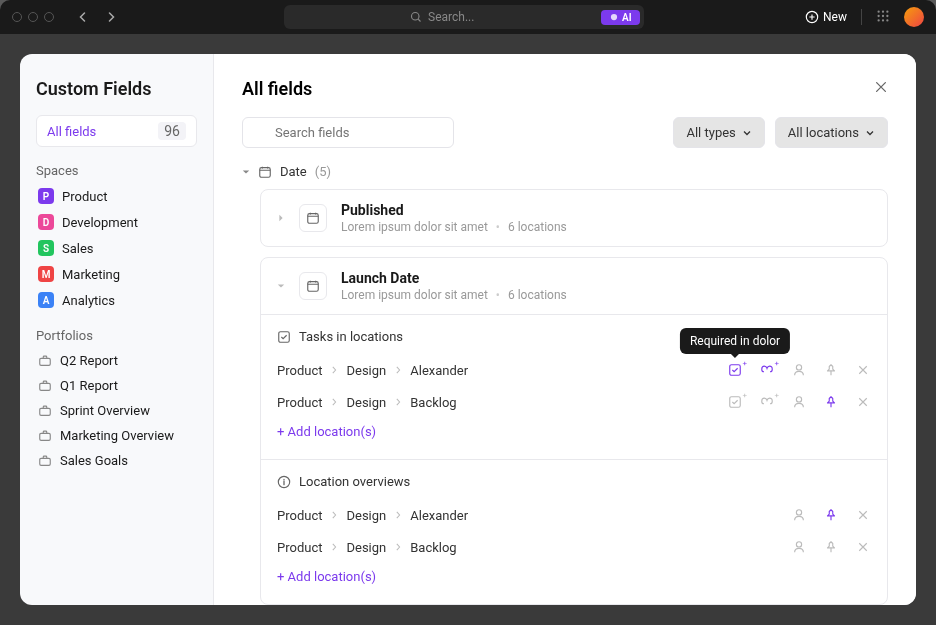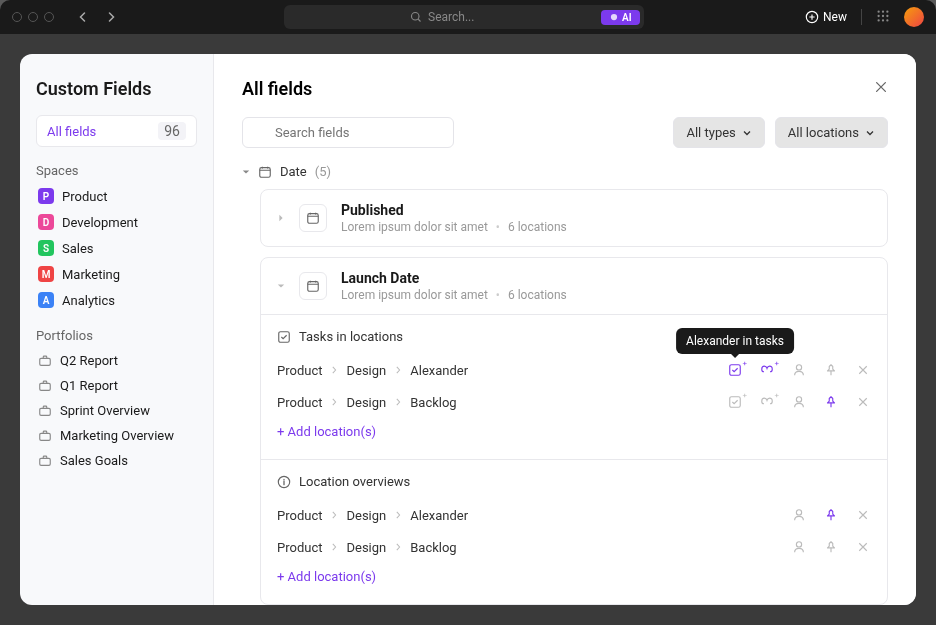--- a/index.html
+++ b/index.html
@@ -313,21 +313,21 @@
                     <path d="M3.5 1L7 5L3.5 9" stroke="currentColor" stroke-width="1.3" fill="none"></path>
                   </svg></span>
                 <span>Design</span>
                 <span class="bc-sep"><svg width="8" height="8" viewBox="0 0 10 10">
                     <path d="M3.5 1L7 5L3.5 9" stroke="currentColor" stroke-width="1.3" fill="none"></path>
                   </svg></span>
                 <span>Alexander</span>
               </div>
         <div class="row-actions">
           <div class="action-ic active" style="position:relative">
-            <div class="tooltip">Alexander in tasks</div>
+            <div class="tooltip">Required in dolor</div>
             <svg width="14" height="14" viewBox="0 0 16 16">
                     <rect x="2" y="2" width="12" height="12" rx="2" stroke="currentColor" stroke-width="1.3" fill="none"></rect>
                     <path d="M5 8L7 10L11 6" stroke="currentColor" stroke-width="1.3" fill="none"></path>
                   </svg>
             <span class="micro-plus">+</span>
           </div>
           <div class="action-ic active">
             <svg width="14" height="14" viewBox="0 0 16 16">
                     <path d="M10 11.5C10 13 8.5 14 7 14C5 14 3.5 13 3.5 11C3.5 9.3 4.7 8.4 6 8C4.7 7.6 3.5 6.7 3.5 5C3.5 3 5 2 7 2C8.5 2 10 3 10 4.5" stroke="currentColor" stroke-width="1.3" fill="none" transform="rotate(90 8 8)"></path>
                   </svg>

